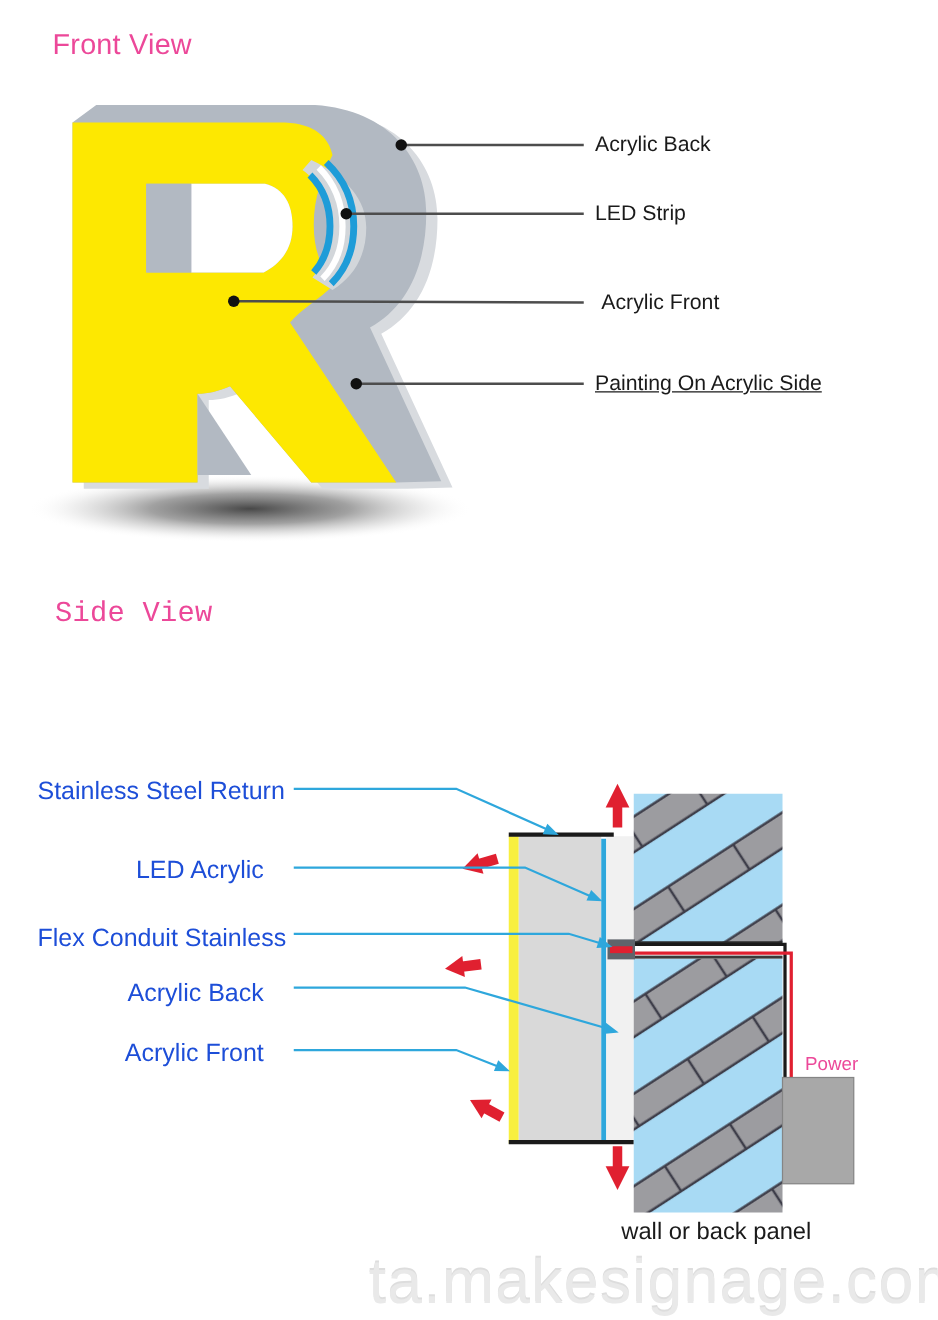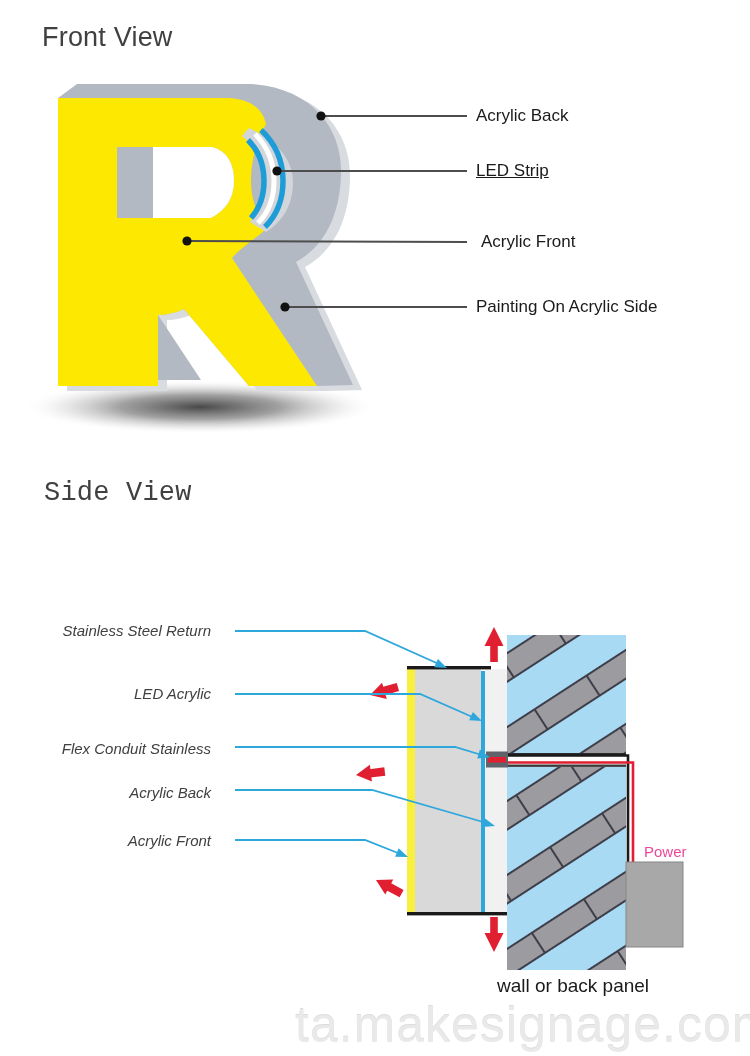--- a/index.html
+++ b/index.html
@@ -4,28 +4,28 @@
 <style>
   html,body{margin:0;padding:0;}
   body{
     width:750px;height:1056px;position:relative;overflow:hidden;
     background:#ffffff;
     font-family:"Liberation Sans", sans-serif;
     -webkit-font-smoothing:antialiased;
   }
   .abs{position:absolute;}
   .section-title{
-    font-size:27px;color:#404040;letter-spacing:0.2px;
+    font-size:23px;color:#ec4899;letter-spacing:0.2px;
   }
   .fv-label{
     font-size:17px;color:#1a1a1a;white-space:nowrap;
   }
   .sv-label{
-    font-size:15px;color:#404040;white-space:nowrap;
-    width:181px;text-align:right;font-style:italic;
+    font-size:20px;color:#1d4ed8;white-space:nowrap;
+    width:181px;text-align:right;
   }
   .sv-small{
     font-size:15px;color:#ec4899;white-space:nowrap;
   }
   .wall-caption{
     font-size:19px;color:#1a1a1a;width:140px;text-align:center;white-space:nowrap;
   }
   .watermark{
     font-size:50px;color:#e9e9e9;letter-spacing:1px;white-space:nowrap;
     text-shadow:0 -1px 0 #dddddd, 0 1px 1px #ffffff;
@@ -159,23 +159,23 @@
       <polygon points="0,0 -12,-4.6 -12,4.6" transform="translate(495,826) rotate(16)"></polygon>
       <polygon points="0,0 -12,-4.6 -12,4.6" transform="translate(408,857) rotate(22)"></polygon>
     </g>
   </g>
 </svg>
 
 <div class="abs section-title" style="left:42px;top:22px;">Front View</div>
 <div class="abs section-title" style="left:44px;top:478px;font-family:Liberation Mono, monospace;">Side View</div>
 
 <div class="abs fv-label" style="left:476px;top:106px;">Acrylic Back</div>
-<div class="abs fv-label" style="left:476px;top:161px;text-decoration:underline;">LED Strip</div>
+<div class="abs fv-label" style="left:476px;top:161px;">LED Strip</div>
 <div class="abs fv-label" style="left:481px;top:232px;">Acrylic Front</div>
-<div class="abs fv-label" style="left:476px;top:297px;">Painting On Acrylic Side</div>
+<div class="abs fv-label" style="left:476px;top:297px;text-decoration:underline;">Painting On Acrylic Side</div>
 
 <div class="abs sv-label" style="left:30px;top:622px;">Stainless Steel Return</div>
 <div class="abs sv-label" style="left:30px;top:685px;">LED Acrylic</div>
 <div class="abs sv-label" style="left:30px;top:740px;">Flex Conduit Stainless</div>
 <div class="abs sv-label" style="left:30px;top:784px;">Acrylic Back</div>
 <div class="abs sv-label" style="left:30px;top:832px;">Acrylic Front</div>
 
 <div class="abs sv-small" style="left:644px;top:843px;">Power</div>
 <div class="abs wall-caption" style="left:497px;top:975px;">wall or back panel</div>
 

